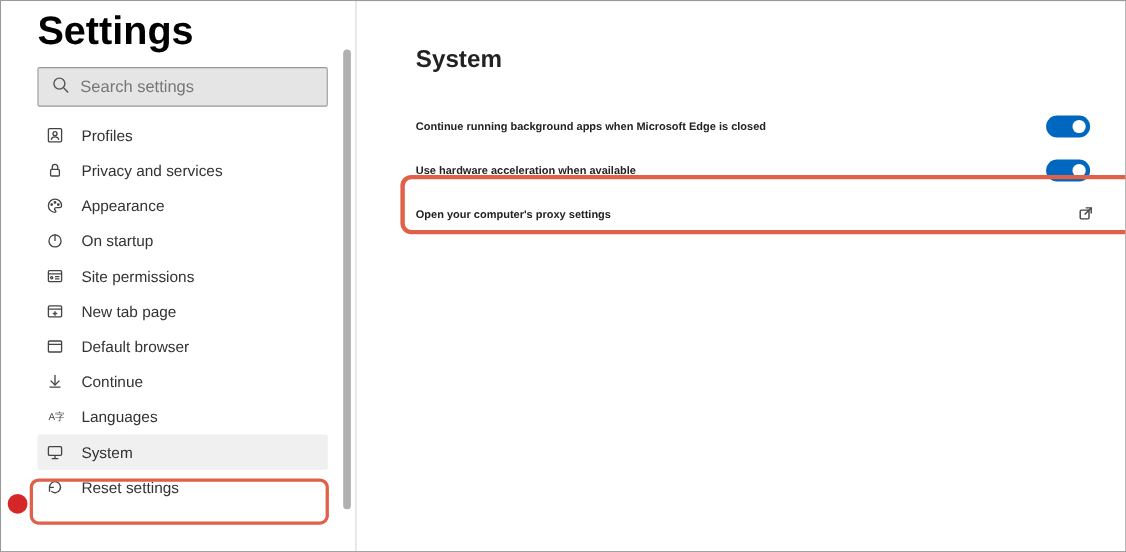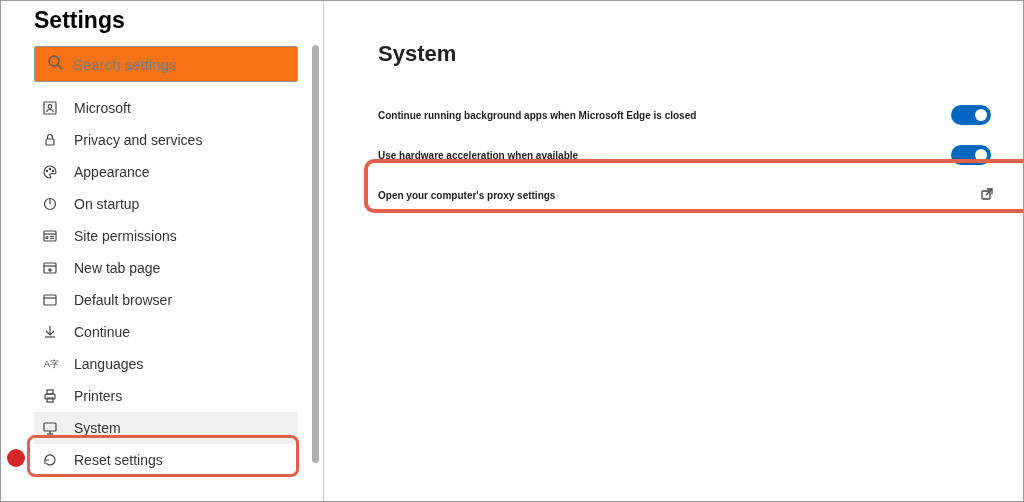--- a/index.html
+++ b/index.html
@@ -17,36 +17,36 @@
       height: 100%;
     }
     .sidebar {
       width: 322px;
       background: #fff;
       padding: 0 0 0 0;
       position: relative;
       overflow: hidden;
     }
     .sidebar-title {
-      font-size: 23px;
+      font-size: 36px;
       font-weight: 600;
       padding: 6px 0 12px 33px;
       color: #000;
     }
     .search-wrap {
       margin: 0 25px 10px 33px;
     }
     .search-box {
       display: flex;
       align-items: center;
       border: 1px solid #999;
       border-radius: 2px;
       height: 36px;
       padding: 0 12px;
-      background: #f97316;
+      background: #e5e5e5;
     }
     .search-box svg {
       width: 16px; height: 16px;
       margin-right: 10px;
       flex-shrink: 0;
     }
     .search-box input {
       border: none;
       outline: none;
       font-size: 15px;
@@ -186,21 +186,21 @@
 
     <ul class="nav-list">
       <li class="nav-item">
         <span class="icon">
             <svg viewBox="0 0 16 16" fill="none" stroke="#444" stroke-width="1.2">
               <rect x="2" y="2" width="12" height="12" rx="1"></rect>
               <circle cx="8" cy="6.5" r="1.8"></circle>
               <path d="M4.5 12c.5-1.5 2-2.5 3.5-2.5s3 1 3.5 2.5"></path>
             </svg>
           </span>
-        <span>Microsoft</span>
+        <span>Profiles</span>
       </li>
       <li class="nav-item">
         <span class="icon">
             <svg viewBox="0 0 16 16" fill="none" stroke="#444" stroke-width="1.2">
               <rect x="4" y="7" width="8" height="6" rx="1"></rect>
               <path d="M5.5 7V5a2.5 2.5 0 015 0v2"></path>
             </svg>
           </span>
         <span>Privacy and services</span>
       </li>
@@ -266,30 +266,20 @@
           </span>
         <span>Continue</span>
       </li>
       <li class="nav-item">
         <span class="icon">
             <svg viewBox="0 0 16 16" fill="none" stroke="#444" stroke-width="1.1">
               <text x="2" y="11" font-size="9" font-family="sans-serif" fill="#444" stroke="none">A字</text>
             </svg>
           </span>
         <span>Languages</span>
-      </li>
-      <li class="nav-item">
-        <span class="icon">
-            <svg viewBox="0 0 16 16" fill="none" stroke="#444" stroke-width="1.2">
-              <rect x="3" y="6" width="10" height="5" rx="1"></rect>
-              <rect x="5" y="2" width="6" height="4"></rect>
-              <rect x="5" y="10" width="6" height="4"></rect>
-            </svg>
-          </span>
-        <span>Printers</span>
       </li>
       <li class="nav-item selected">
         <span class="icon">
             <svg viewBox="0 0 16 16" fill="none" stroke="#444" stroke-width="1.2">
               <rect x="2" y="3" width="12" height="8" rx="1"></rect>
               <line x1="5" y1="14" x2="11" y2="14"></line>
               <line x1="8" y1="11" x2="8" y2="14"></line>
             </svg>
           </span>
         <span>System</span>

